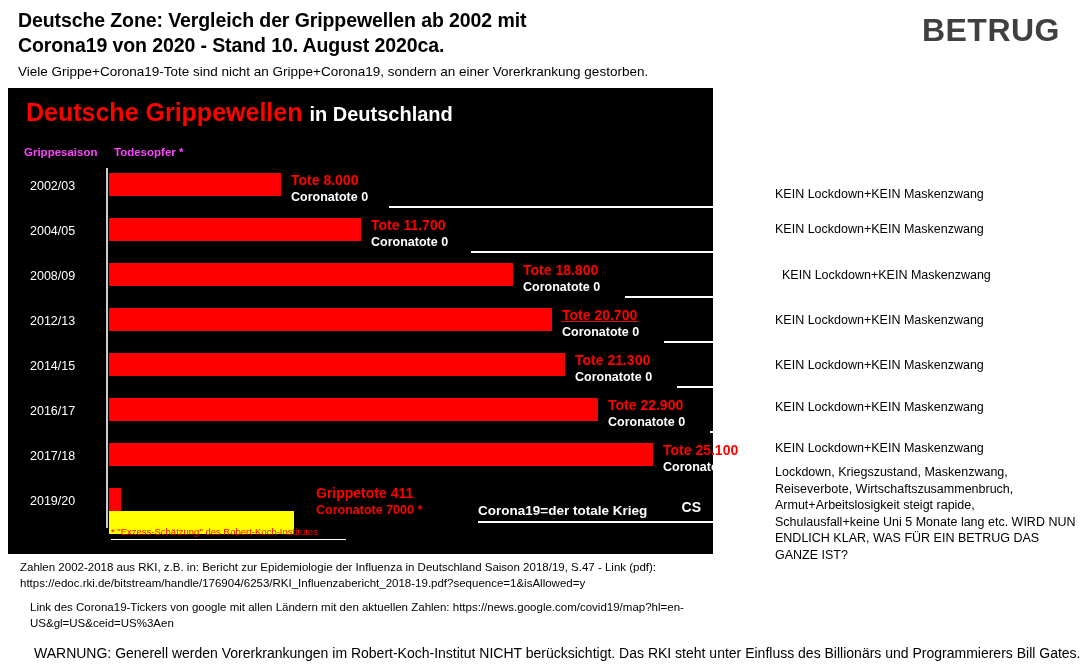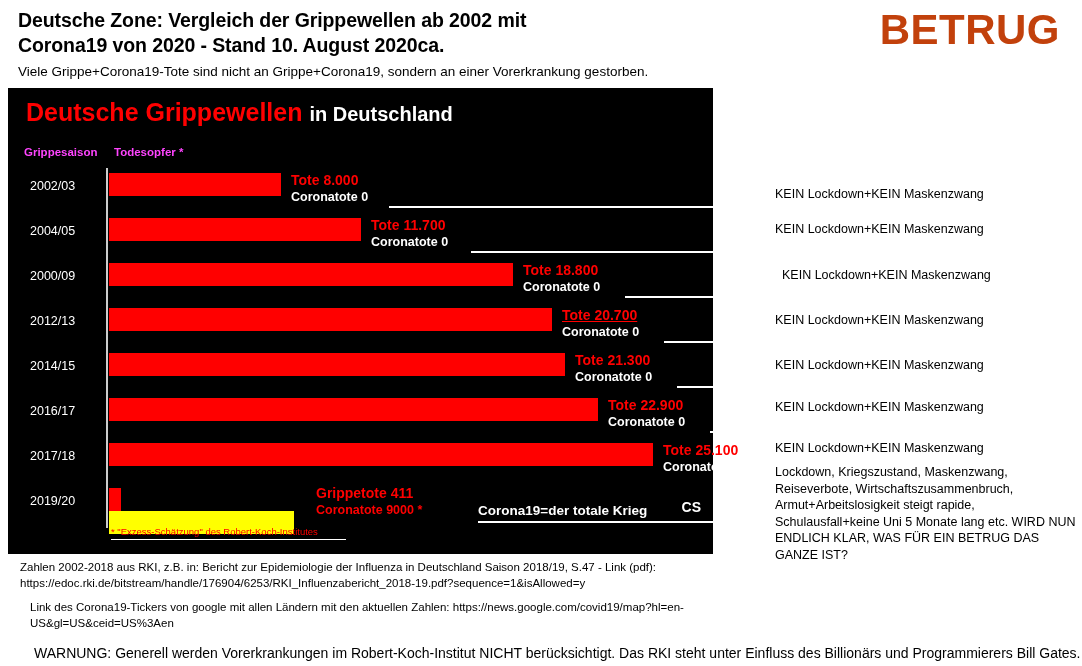--- a/index.html
+++ b/index.html
@@ -37,22 +37,22 @@
   }
   .header .sub {
     margin-top: 5px;
     font-size: 13.5px;
     line-height: 17px;
   }
   .betrug {
     position: absolute;
     right: 22px;
     top: 6px;
-    color: #c2410c;
-    font-size: 42px;
+    color: #404040;
+    font-size: 32px;
     font-weight: bold;
     letter-spacing: 0.5px;
     line-height: 48px;
   }
 
   
   .chart-panel {
     position: absolute;
     left: 8px;
     top: 88px;
@@ -268,21 +268,21 @@
 
       <div class="row">
         <div class="season">2004/05</div>
         <div class="bar" style="width:252px;"></div>
         <div class="deaths" style="left:363px;">Tote 11.700</div>
         <div class="corona" style="left:363px;">Coronatote 0</div>
         <div class="uline" style="left:463px; width:290px;"></div>
       </div>
 
       <div class="row">
-        <div class="season">2000/09</div>
+        <div class="season">2008/09</div>
         <div class="bar" style="width:404px;"></div>
         <div class="deaths" style="left:515px;">Tote 18.800</div>
         <div class="corona" style="left:515px;">Coronatote 0</div>
         <div class="uline" style="left:617px; width:136px;"></div>
       </div>
 
       <div class="row">
         <div class="season">2012/13</div>
         <div class="bar" style="width:443px;"></div>
         <div class="deaths" style="left:554px;text-decoration:underline;">Tote 20.700</div>
@@ -312,21 +312,21 @@
         <div class="deaths" style="left:655px;">Tote 25.100</div>
         <div class="corona" style="left:655px;">Coronatote 0</div>
         <div class="uline" style="left:757px; width:0px;"></div>
       </div>
 
       <div class="row" style="height:52px;">
         <div class="season">2019/20</div>
         <div class="bar2" style="width:12px;"></div>
         <div class="bar yellow" style="top:28px; width:185px;"></div>
         <div class="deaths" style="left:308px; top:2px;">Grippetote 411</div>
-        <div class="corona" style="left:308px; top:20px; color:#ff0000;">Coronatote 9000 *</div>
+        <div class="corona" style="left:308px; top:20px; color:#ff0000;">Coronatote 7000 *</div>
         <div class="kriegslabel" style="left:470px;">Corona19=der totale Krieg</div>
         <div class="uline" style="left:470px; top:38px; width:283px;"></div>
       </div>
 
     </div>
 
     <div class="footnote-star">
       <span>* "Exzess-Schätzung" des Robert-Koch-Institutes</span>
       <span class="uline2"></span>
     </div>

